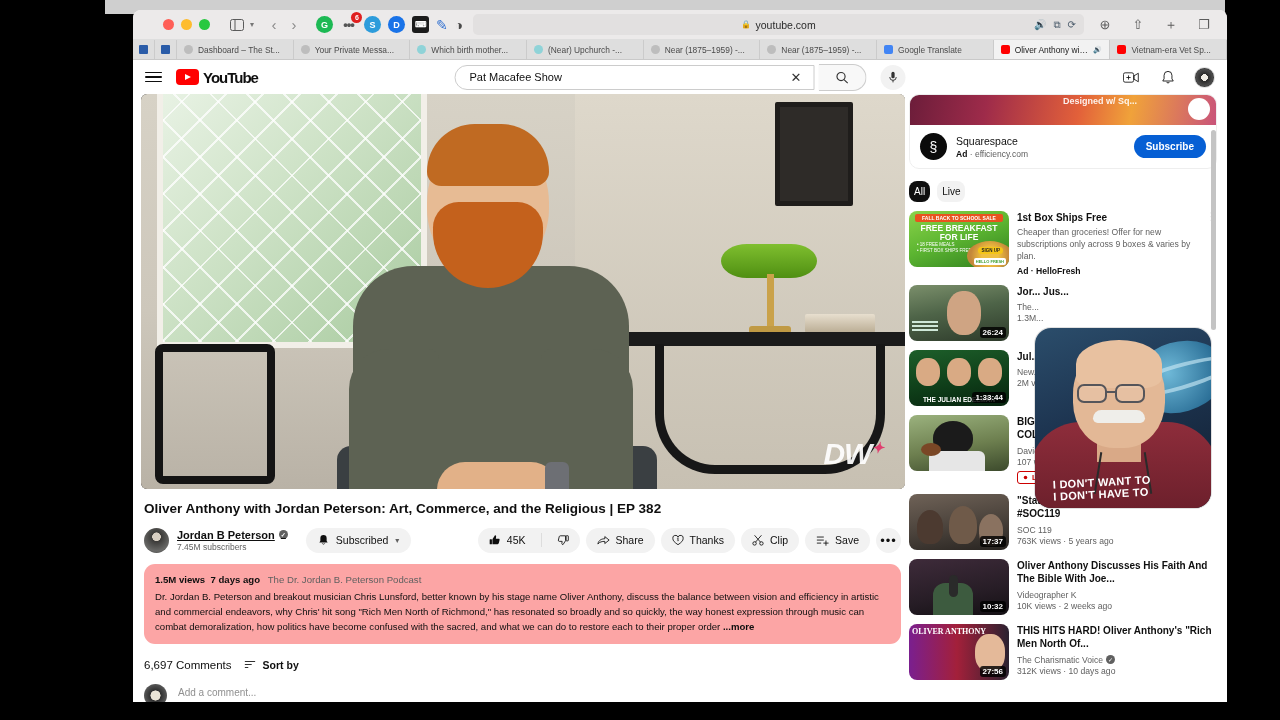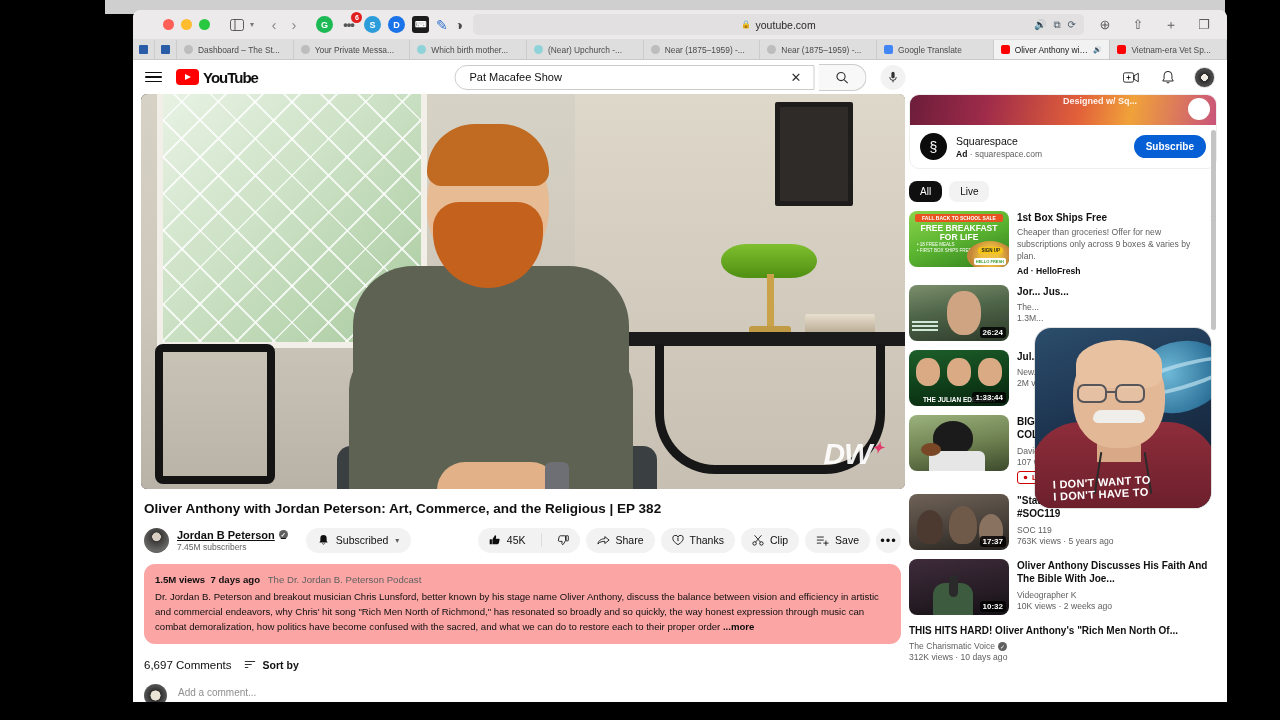--- a/index.html
+++ b/index.html
@@ -249,21 +249,21 @@
   .sb-ad-body { display:flex; align-items:center; padding: 8px 10px; gap: 9px; }
   .sq-logo { width: 27px; height: 27px; border-radius:50%; background:#0b0b0b; color:#fff;
              display:flex; align-items:center; justify-content:center; font-size: 14px; flex:0 0 auto; }
   .sq-name { font-size: 10.5px; font-weight: 500; color:#0f0f0f; }
   .sq-sub { font-size: 8.5px; color:#606060; margin-top: 2px; }
   .sq-sub b { color:#0f0f0f; }
   .sub-blue { margin-left:auto; background:#065fd4; color:#fff; font-size:10px; font-weight:700;
               padding: 6px 12px; border-radius: 18px; cursor:pointer; }
 
   .chips { display:flex; gap: 7px; margin: 12px 0 9px 0; }
-  .chip { font-size: 10px; padding: 5px 11px; border-radius: 8px; background:#f2f2f2; color:#0f0f0f; cursor:pointer;}
+  .chip { font-size: 10px; padding: 5px 5px; border-radius: 8px; background:#f2f2f2; color:#0f0f0f; cursor:pointer;}
   .chip.sel { background:#0f0f0f; color:#fff; }
 
   .sb-item { display:flex; gap: 8px; margin-bottom: 9px; }
   .sb-thumb { width: 100px; height: 56px; border-radius: 8px; position:relative; flex:0 0 auto; overflow:hidden; }
   .sb-dur { position:absolute; right: 3px; bottom: 3px; background: rgba(0,0,0,.82); color:#fff;
             font-size: 8px; font-weight:700; padding: 1px 3px; border-radius: 3px; }
   .sb-meta { min-width:0; flex:1; }
   .sb-title { font-size: 10px; font-weight: 700; color:#0f0f0f; line-height: 1.35;
               display:-webkit-box; -webkit-line-clamp:2; -webkit-box-orient:vertical; overflow:hidden; }
   .sb-chan { font-size: 8.6px; color:#606060; margin-top: 4px; display:flex; align-items:center; gap:3px;}
@@ -636,21 +636,21 @@
             <div class="sb-ad-banner">
               <span class="caption">Designed w/ Sq...</span>
               <span class="pill-sm"></span>
             </div>
             <div class="sb-ad-body">
               <span class="sq-logo">§</span>
               <div>
                 <div class="sq-name">Squarespace</div>
                 <div class="sq-sub">
                   <b>Ad</b>
-                  · <span>squarespace.com</span>
+                  · <span>efficiency.com</span>
                 </div>
               </div>
               <span class="sub-blue">Subscribe</span>
             </div>
           </div>
 
           <div class="chips">
             <span class="chip sel">All</span>
             <span class="chip">Live</span>
           </div>
@@ -740,20 +740,25 @@
               <span class="sb-dur">10:32</span>
             </div>
             <div class="sb-meta">
               <div class="sb-title">Oliver Anthony Discusses His Faith And The Bible With Joe...</div>
               <div class="sb-chan">Videographer K</div>
               <div class="sb-stats">10K views  ·  2 weeks ago</div>
             </div>
           </div>
 
           <div class="sb-item">
+            <div class="sb-thumb thumb-cv">
+              <span class="ttl">OLIVER ANTHONY</span>
+              <span class="face2"></span>
+              <span class="sb-dur">27:56</span>
+            </div>
             <div class="sb-meta">
               <div class="sb-title">THIS HITS HARD! Oliver Anthony's "Rich Men North Of...</div>
               <div class="sb-chan">
                 <span>The Charismatic Voice</span>
                 <span class="verified">✓</span>
               </div>
               <div class="sb-stats">312K views  ·  10 days ago</div>
             </div>
           </div>
 

